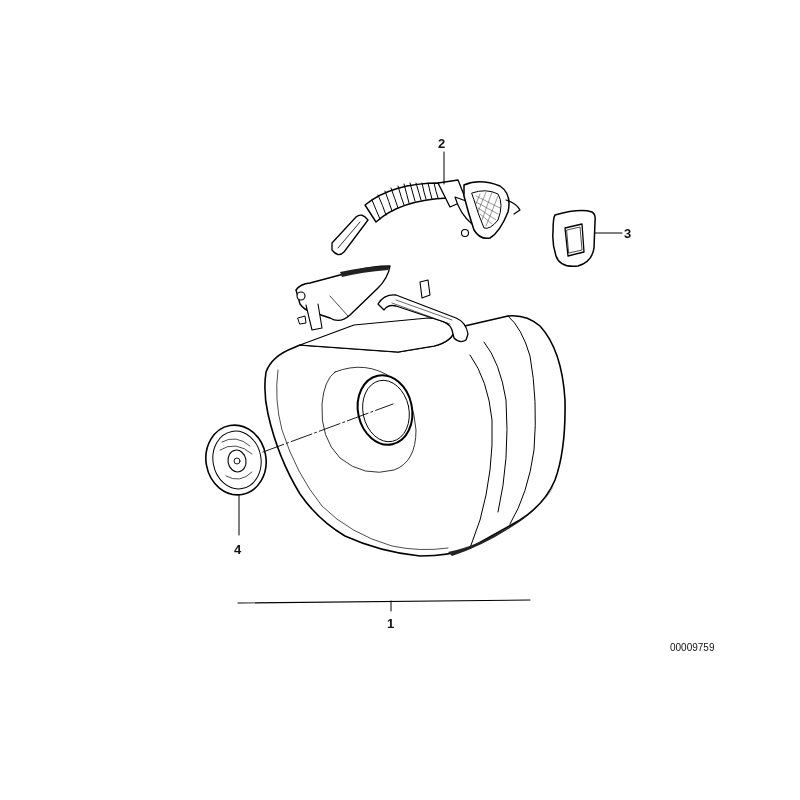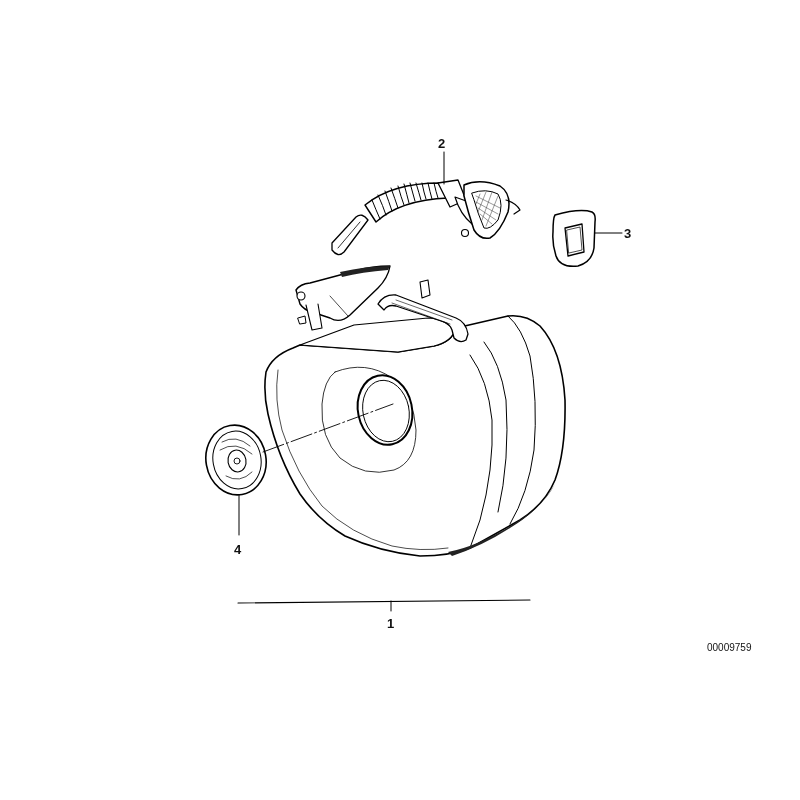--- a/index.html
+++ b/index.html
@@ -111,13 +111,13 @@
 
   <line x1="238" y1="603" x2="530" y2="600" stroke-width="1.1"></line>
   <line x1="391" y1="601" x2="391" y2="611" stroke-width="1"></line>
 </svg>
 
 <span class="callout-label" style="left:438px; top:137px;">2</span>
 <span class="callout-label" style="left:624px; top:227px;">3</span>
 <span class="callout-label" style="left:234px; top:543px;">4</span>
 <span class="callout-label" style="left:387px; top:617px;">1</span>
 
-<span class="diagram-id" style="left:707px; top:643px;">00009759</span>
+<span class="diagram-id" style="left:670px; top:643px;">00009759</span>
 
 </body></html>

